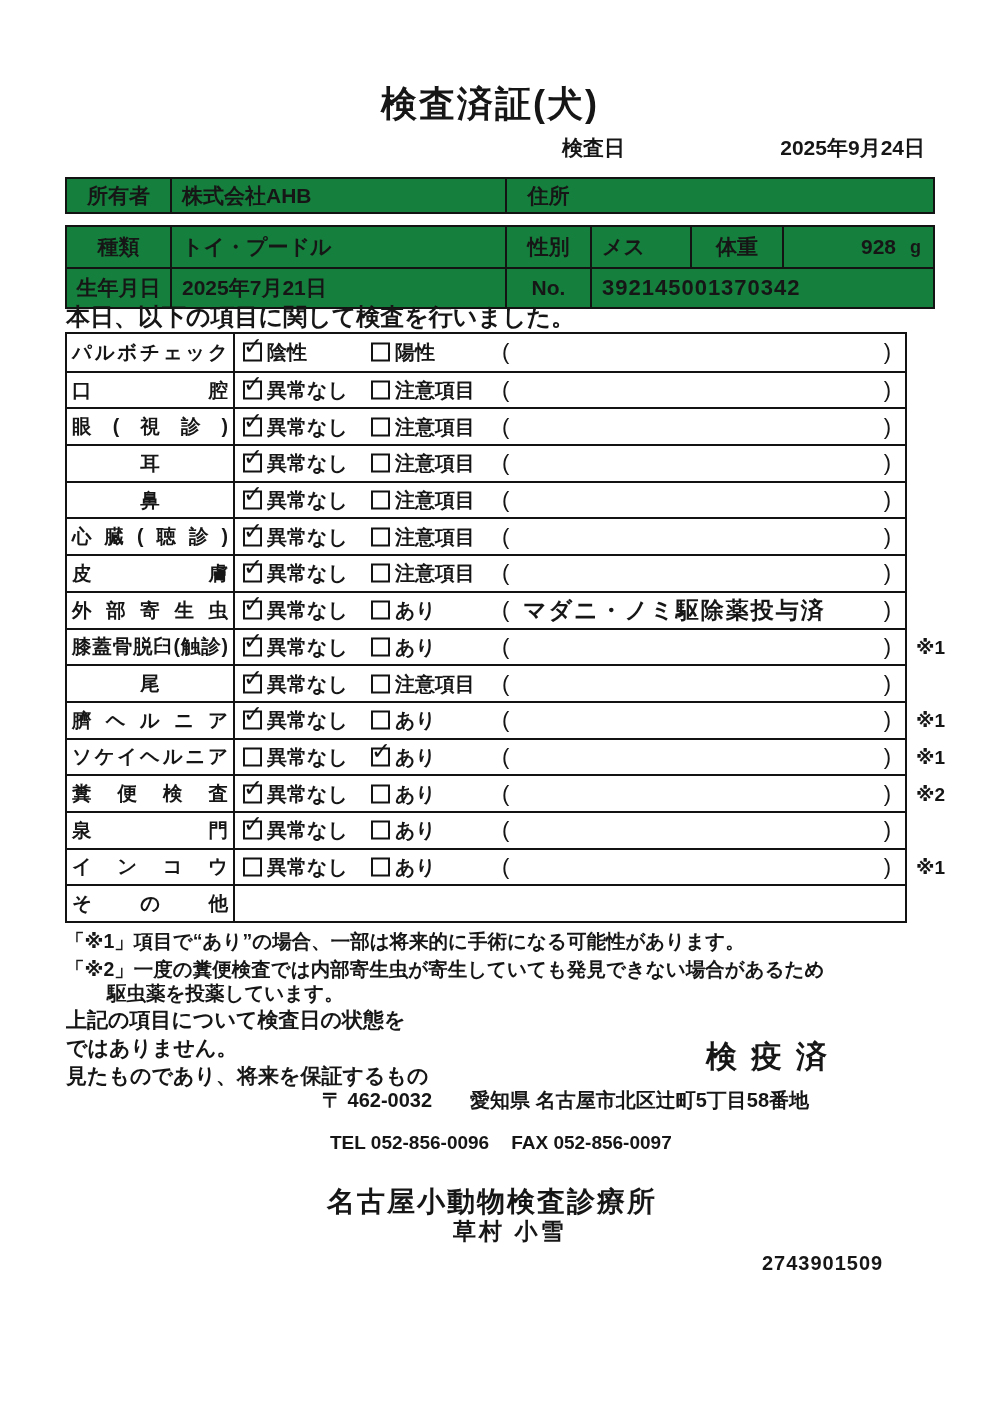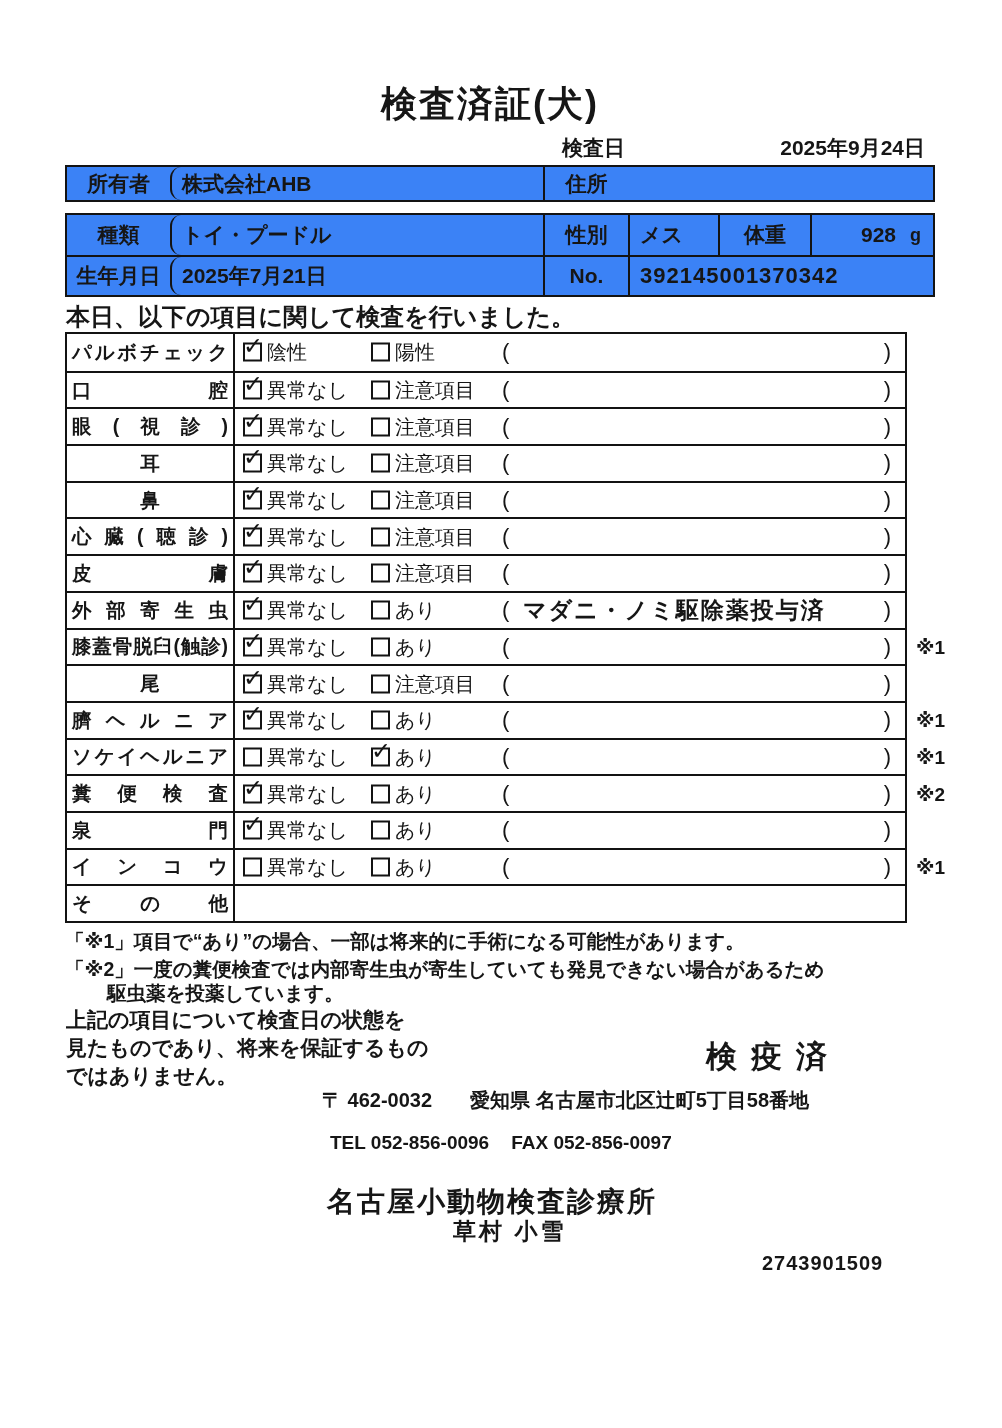--- a/index.html
+++ b/index.html
@@ -7,33 +7,33 @@
     width:1002px;height:1428px;background:#ffffff;position:relative;
     font-family:"Liberation Sans","DejaVu Sans",sans-serif;color:#161616;
     overflow:hidden;
   }
   .abs{position:absolute;}
   
   .title{top:80px;left:0;width:980px;text-align:center;font-size:36px;font-weight:600;letter-spacing:2px;}
   .insp-label{top:134px;left:562px;font-size:21px;font-weight:600;}
   .insp-date{top:134px;right:77px;font-size:21px;font-weight:600;}
   
-  .tbl{position:absolute;left:65px;width:870px;border:2px solid #131313;box-sizing:border-box;background:#3b82f6;}
+  .tbl{position:absolute;left:65px;width:870px;border:2px solid #131313;box-sizing:border-box;background:#15803d;margin-top:12px;}
   .owner-tbl{top:165px;height:37px;display:flex;}
   .info-tbl{top:213px;display:flex;flex-direction:column;}
   .irow{display:flex;height:40px;box-sizing:border-box;}
   .irow + .irow{border-top:2px solid #131313;}
   .cell{display:flex;align-items:center;box-sizing:border-box;overflow:hidden;}
   .cell + .cell{border-left:2px solid #131313;}
   .lblc{justify-content:center;font-size:21px;font-weight:600;}
   .valc{padding-left:10px;font-size:21px;font-weight:600;}
   .w103{width:103px;flex:none;}
-  .w335{width:373px;flex:none;border-radius:11px;}
+  .w335{width:335px;flex:none;}
   .w85{width:85px;flex:none;}
-  .w90{width:90px;flex:none;}
+  .w90{width:100px;flex:none;}
   .w77{width:92px;flex:none;}
   .flex1{flex:1;}
   .weight-cell{justify-content:flex-end;padding-right:12px;padding-left:17px;}
   .unit{margin-left:14px;font-size:18px;}
   .no-val{letter-spacing:1px;font-size:22px;}
   
   .intro{top:301px;left:66px;font-size:24px;font-weight:600;}
   
   #exam-table{position:absolute;left:65px;top:332px;width:838px;border:2px solid #131313;box-sizing:content-box;background:#fff;}
   .exam-row{position:relative;display:flex;height:36.7px;box-sizing:border-box;}
@@ -41,21 +41,21 @@
   .exam-label{width:168px;flex:none;border-right:2px solid #131313;box-sizing:border-box;
     display:flex;align-items:center;justify-content:space-between;padding:0 5px;
     font-size:19.5px;font-weight:600;}
   .exam-label.single{justify-content:center;}
   .exam-content{flex:1;position:relative;}
   .opt{position:absolute;top:50%;transform:translateY(-50%);display:flex;align-items:center;}
   .opt1{left:8px;}
   .opt2{left:136px;}
   .box{width:15px;height:15px;border:2px solid #131313;margin-right:5px;position:relative;flex:none;}
   .check{position:absolute;left:-2px;top:-11px;font-size:24px;font-weight:700;line-height:1;}
-  .olabel{font-size:20px;font-weight:400;white-space:nowrap;}
+  .olabel{font-size:20px;font-weight:700;white-space:nowrap;}
   .p-open{position:absolute;left:267px;top:50%;transform:translateY(-50%);font-size:22px;}
   .p-close{position:absolute;right:14px;top:50%;transform:translateY(-50%);font-size:22px;}
   .p-text{position:absolute;left:288px;top:50%;transform:translateY(-50%);
     font-size:23px;font-weight:700;letter-spacing:2px;white-space:nowrap;}
   .marker{position:absolute;left:849px;top:50%;transform:translateY(-50%);font-size:19px;font-weight:600;white-space:nowrap;}
   
   .note1{top:928px;left:65px;font-size:19.5px;font-weight:600;}
   .note2{top:956px;left:65px;font-size:19.5px;font-weight:600;}
   .note3{top:980px;left:107px;font-size:19.5px;font-weight:600;}
   
@@ -452,22 +452,22 @@
         <div class="exam-content"></div>
       </div>
     </div>
 
   <div class="abs note1">「※1」項目で“あり”の場合、一部は将来的に手術になる可能性があります。</div>
   <div class="abs note2">「※2」一度の糞便検査では内部寄生虫が寄生していても発見できない場合があるため</div>
   <div class="abs note3">駆虫薬を投薬しています。</div>
 
   <div class="abs disclaimer">
     <div>上記の項目について検査日の状態を</div>
+    <div>ではありません。</div>
     <div>見たものであり、将来を保証するもの</div>
-    <div>ではありません。</div>
   </div>
 
   <div class="abs stamp">検疫済</div>
 
   <div class="abs postal-line">
     <span>〒 462-0032</span><span class="gap"></span><span>愛知県 名古屋市北区辻町5丁目58番地</span>
   </div>
 
   <div class="abs tel-line">
     <span>TEL 052-856-0096</span><span class="gap"></span><span>FAX 052-856-0097</span>

